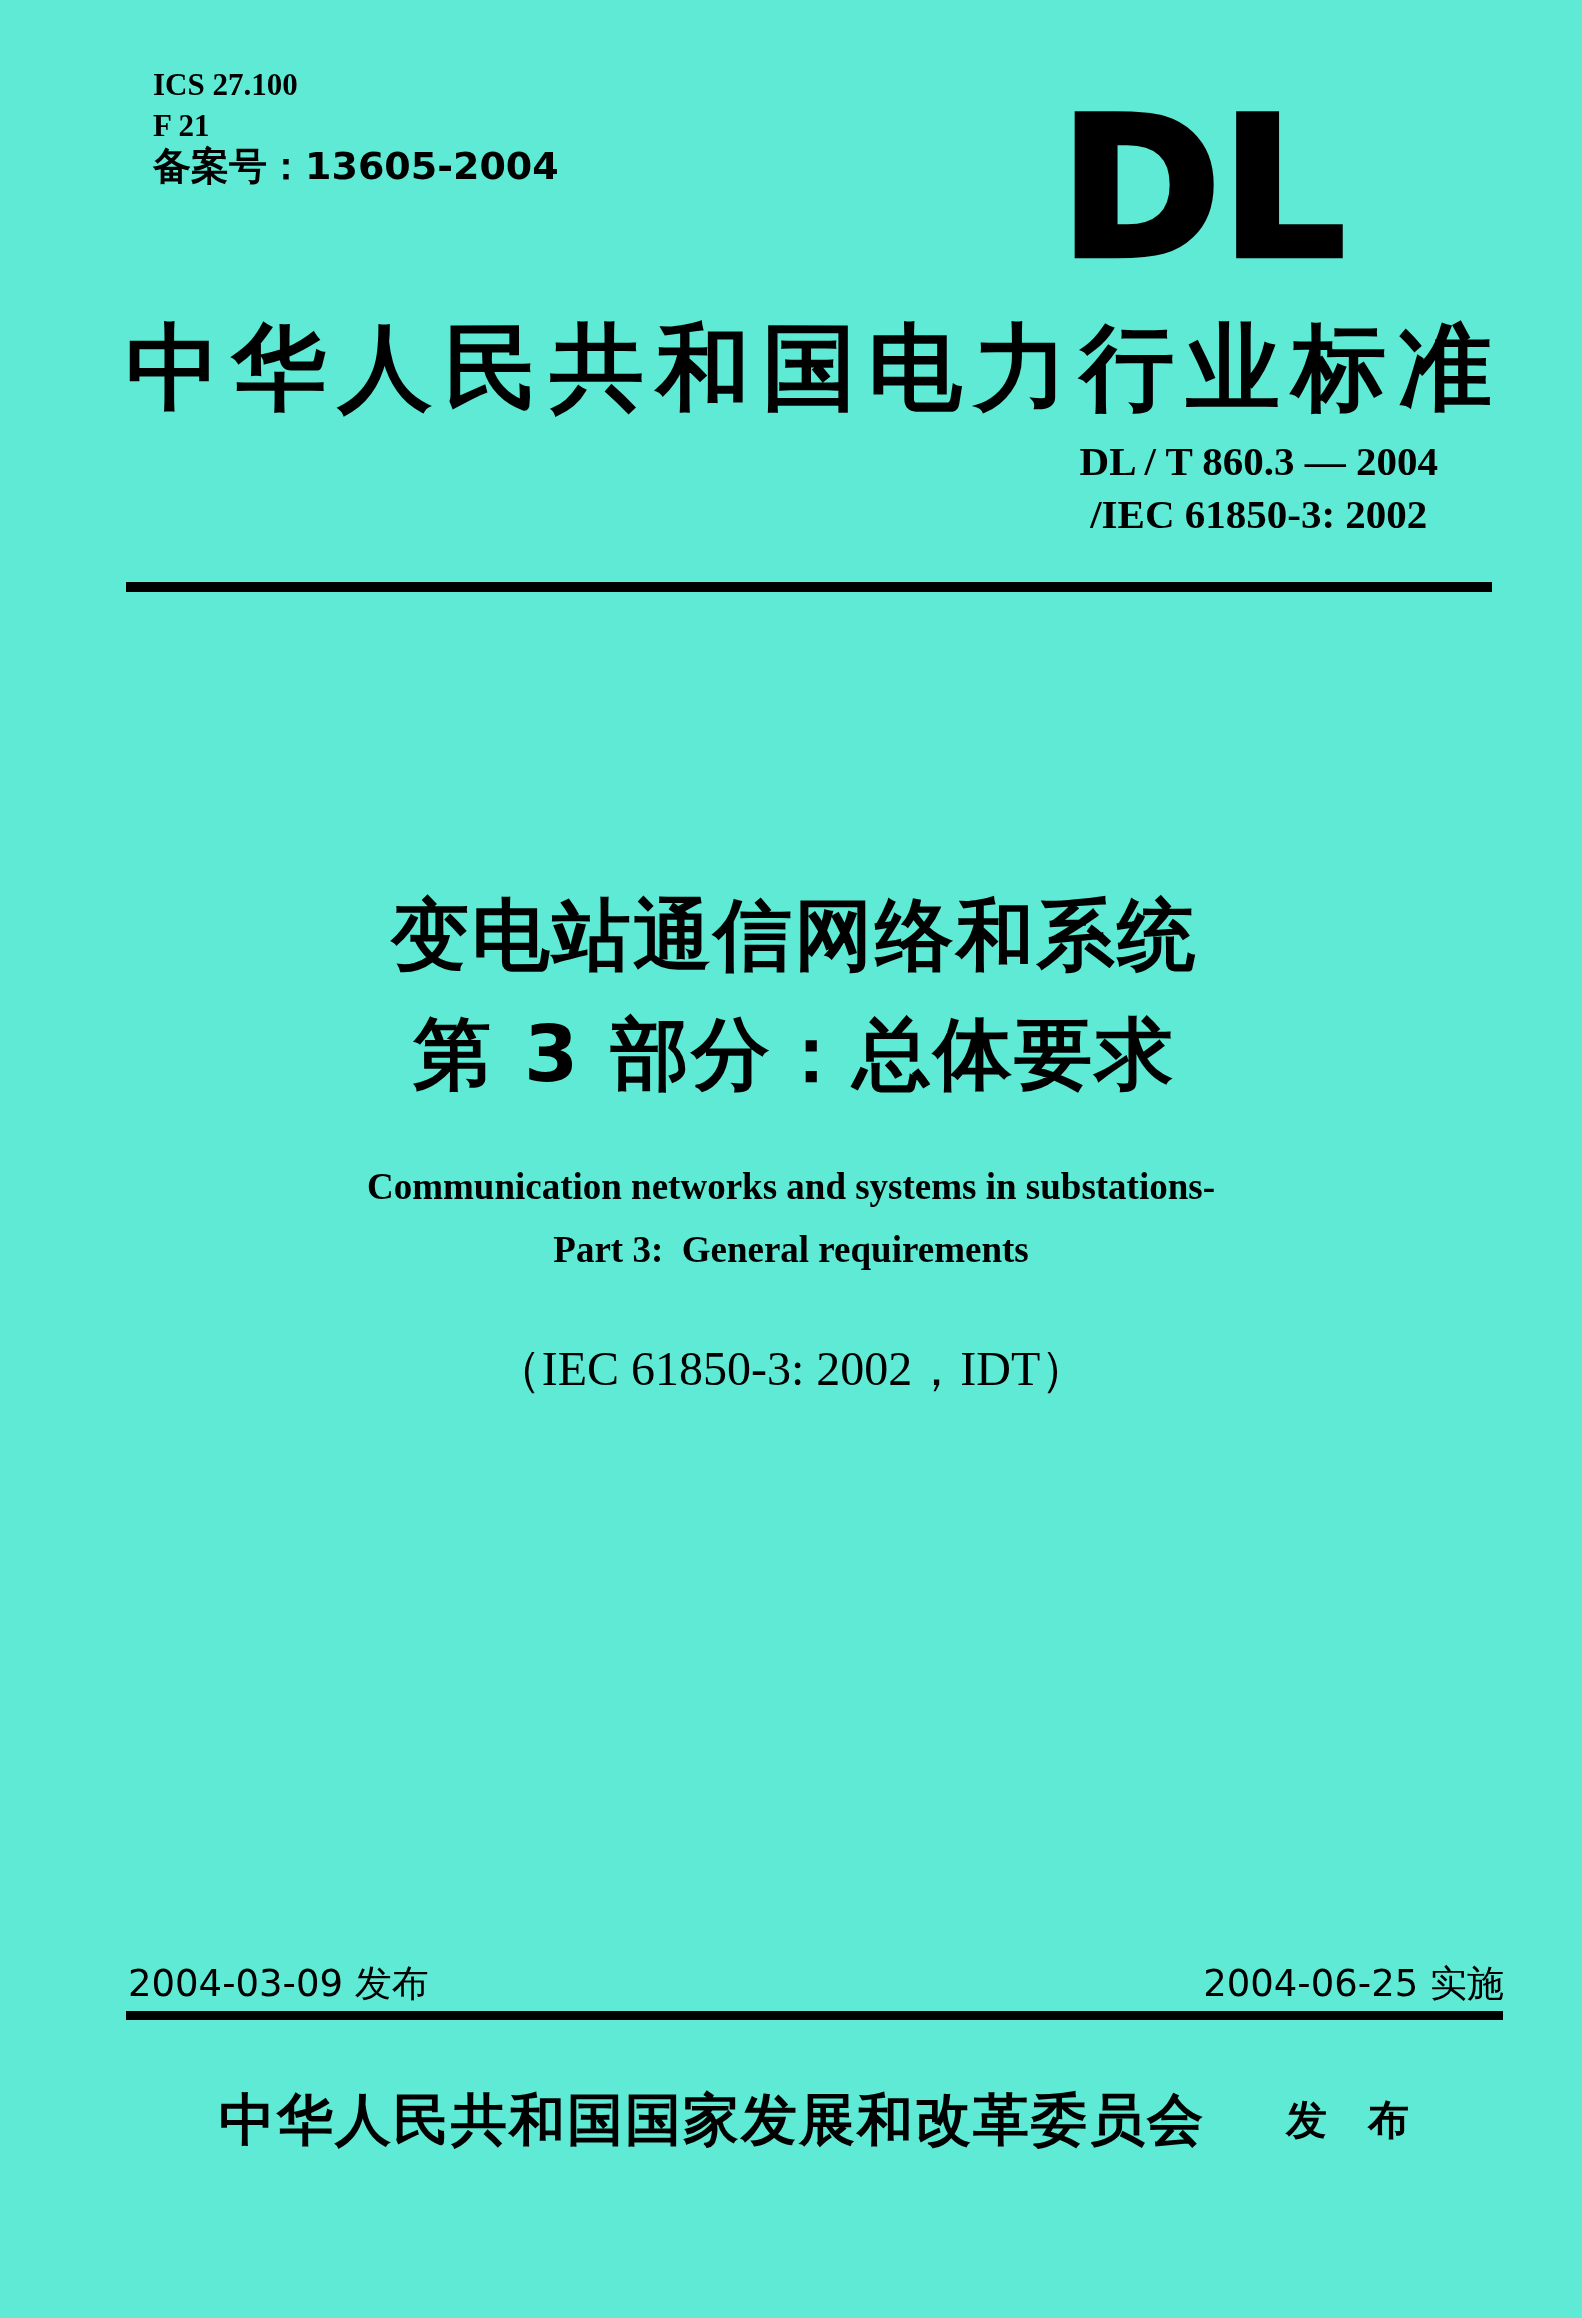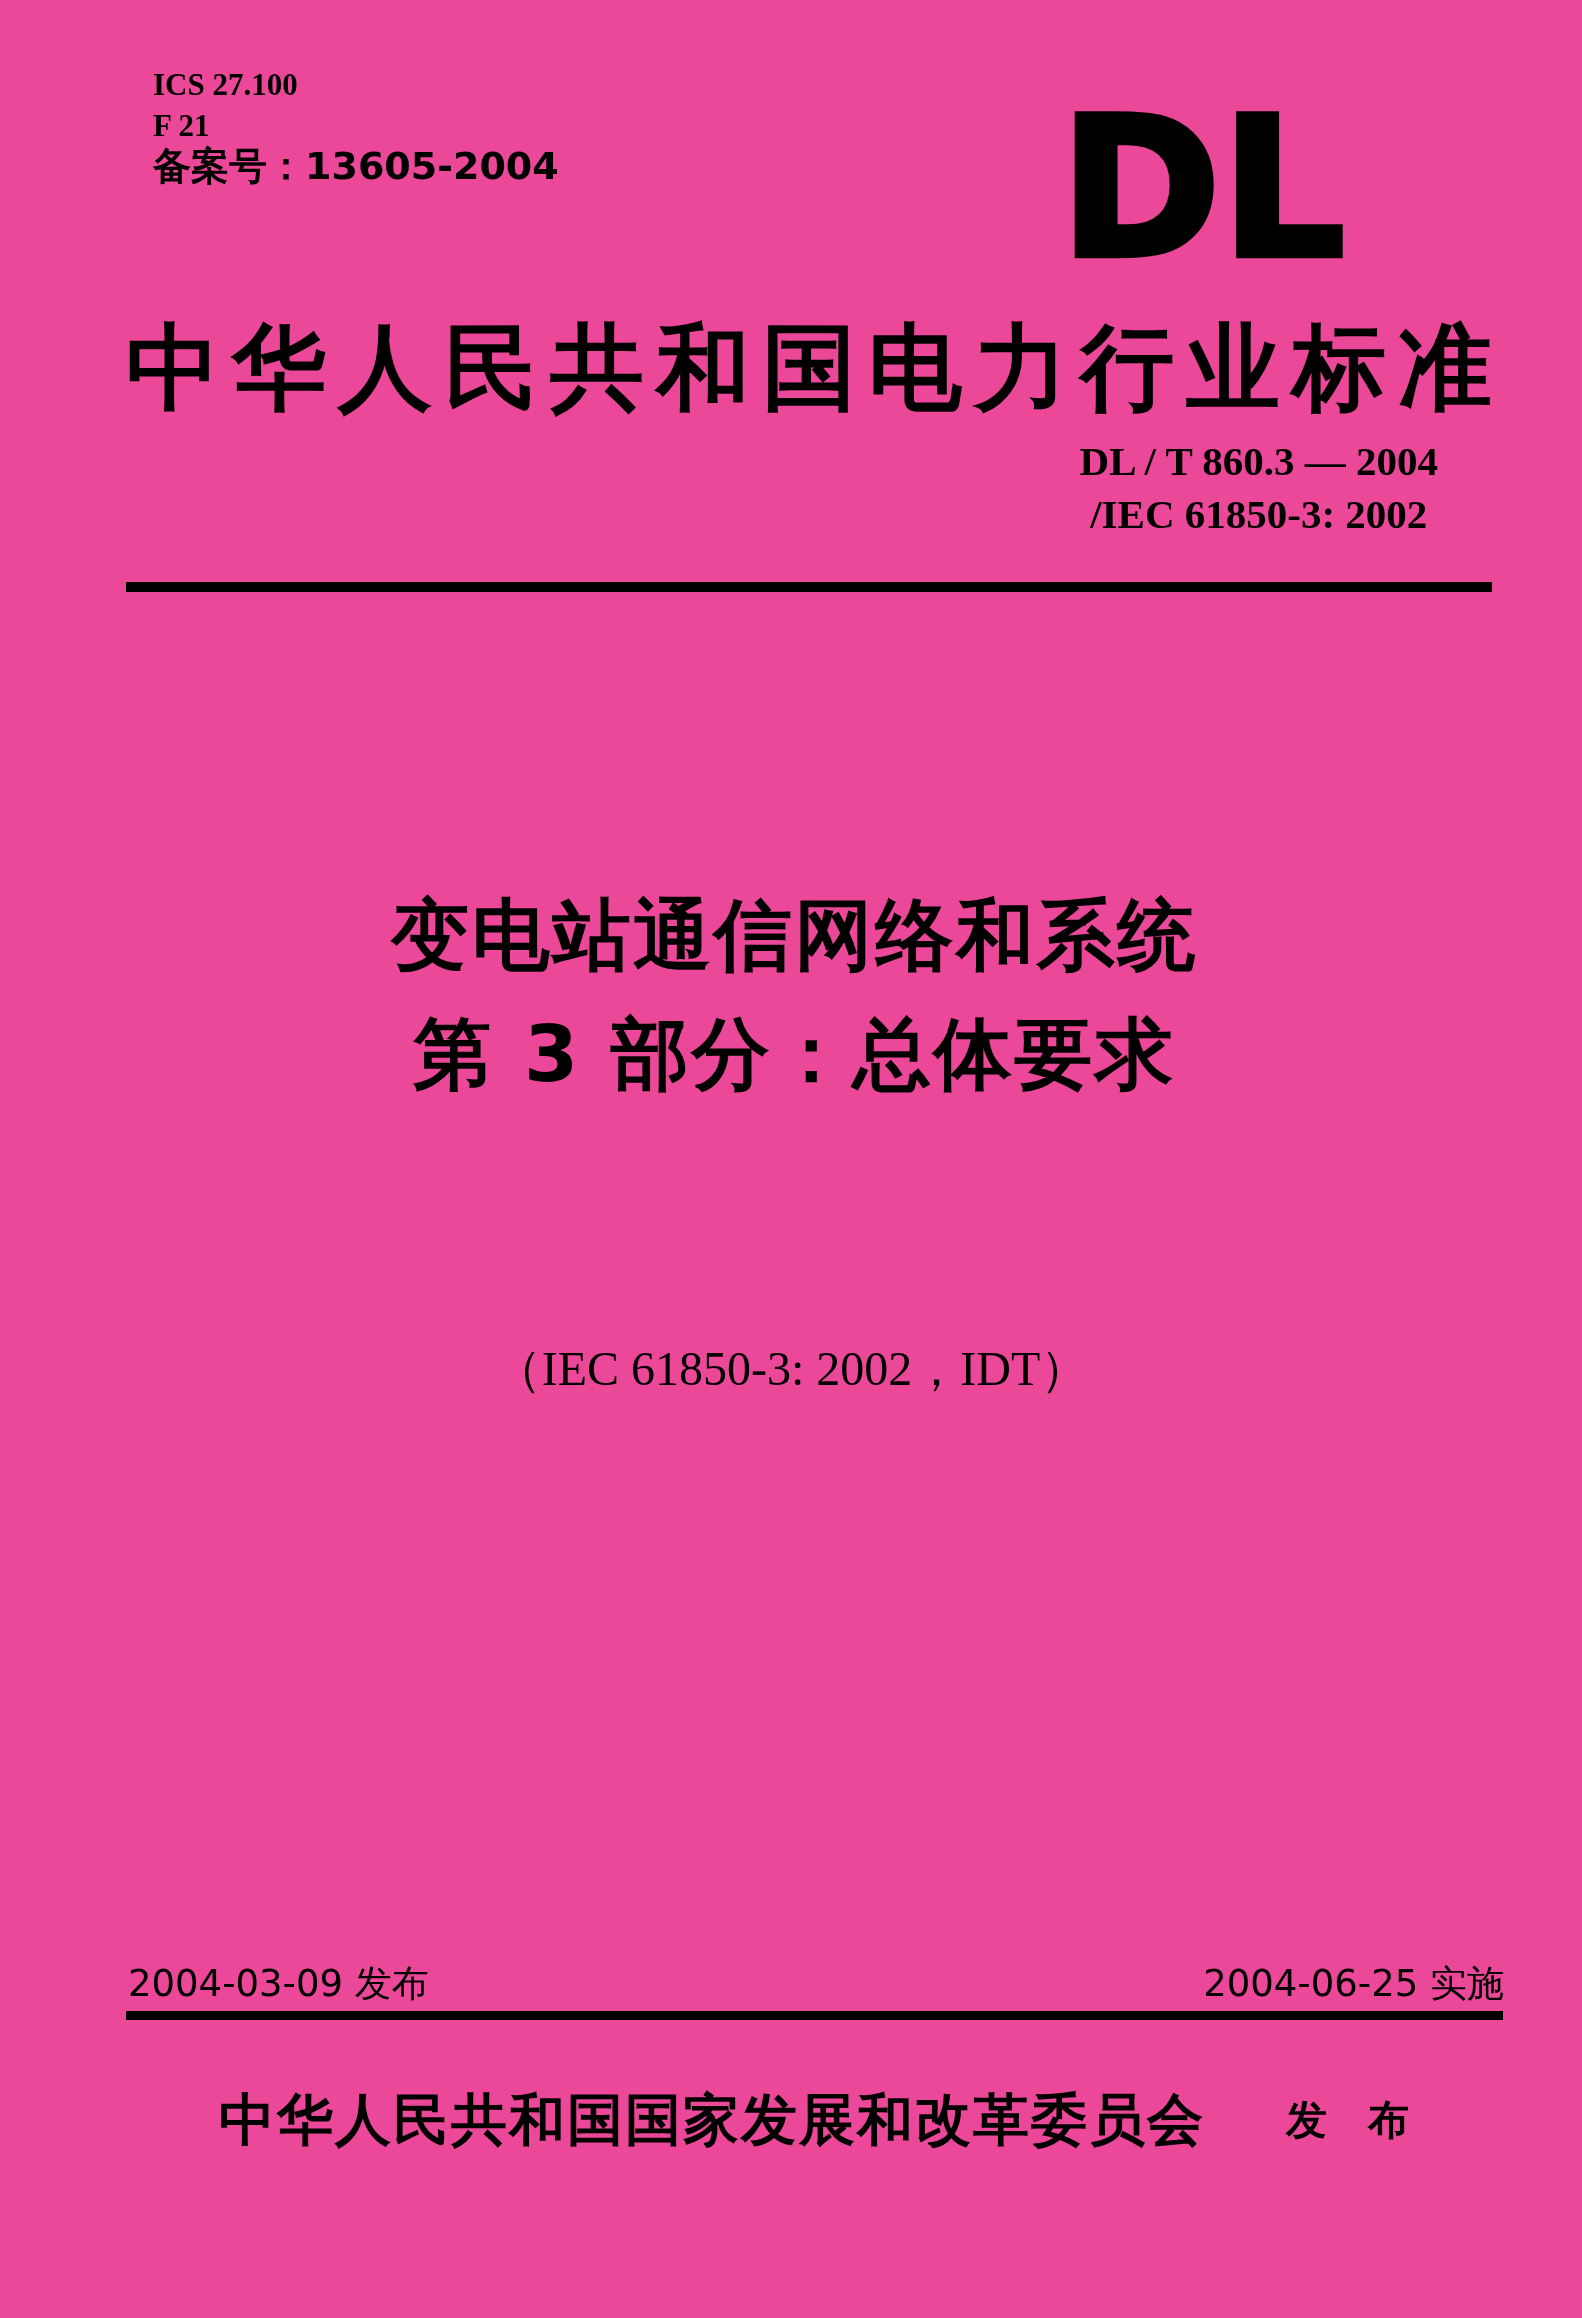--- a/index.html
+++ b/index.html
@@ -1,21 +1,21 @@
 <!DOCTYPE html>
 <html style="font-size:10.6px"><head>
 <meta charset="utf-8">
 <style>
   * { margin:0; padding:0; box-sizing:border-box; }
   html, body { background:#888; }
   .page {
     position:relative;
     width:1582px; height:2319px;
     margin:0 auto;
-    background:#ec4899;
+    background:#5eead4;
     color:#000000;
     overflow:hidden;
     font-family:"Liberation Serif", serif;
   }
   .t { white-space:pre-wrap; }
 
   
   .ics-block {
     position:absolute; left:153px; top:64px;
     font-weight:bold; font-size:31px; line-height:41px;
@@ -126,20 +126,24 @@
     <div class="t">/IEC 61850-3: 2002</div>
   </div>
 
   <div class="rule rule-top"></div>
 
   <div class="cn-title">
     <div class="t line1">变电站通信网络和系统</div>
     <div class="t line2">第 3 部分：总体要求</div>
   </div>
 
+  <div class="en-title">
+    <div class="t line1">Communication networks and systems in substations-</div>
+    <div class="t line2">Part 3:  General requirements</div>
+  </div>
 
   <div class="iec-ref t">（IEC 61850-3: 2002，IDT）</div>
 
   <div class="date-row">
     <div class="t">2004-03-09 发布</div>
     <div class="t">2004-06-25 实施</div>
   </div>
 
   <div class="rule rule-bottom"></div>
 

